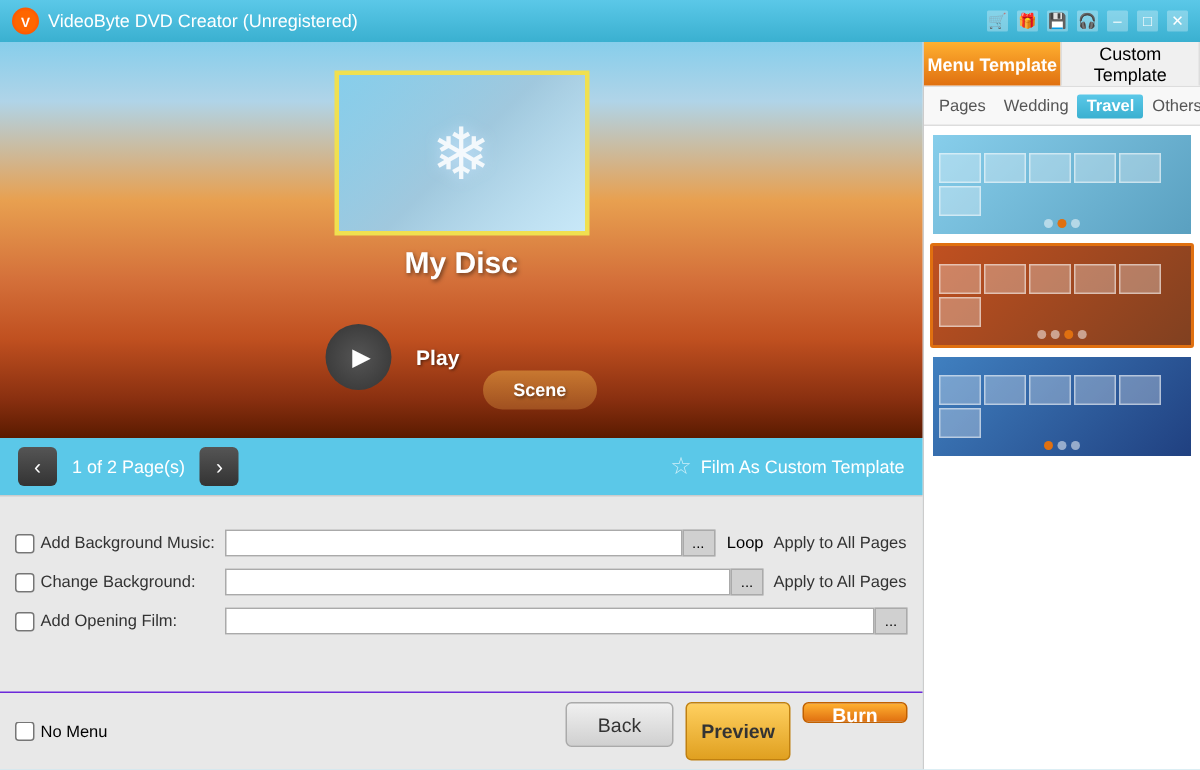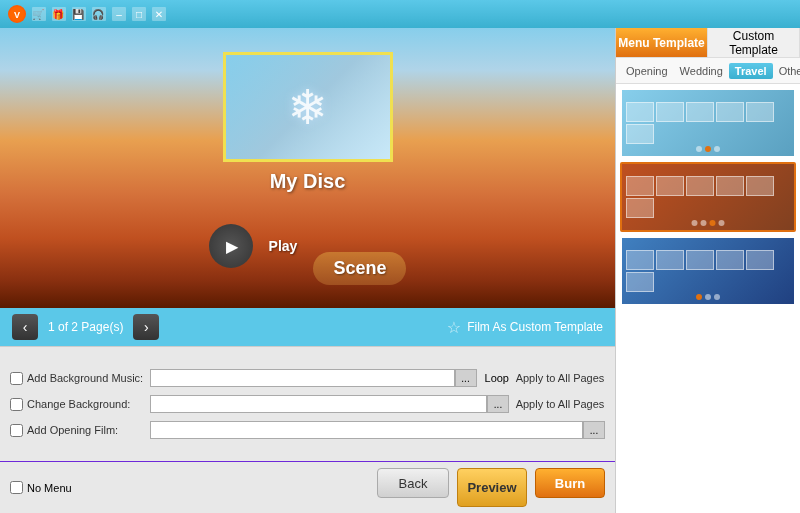--- a/index.html
+++ b/index.html
@@ -113,21 +113,21 @@
       font-size: 14px;
       font-weight: bold;
       text-shadow: 1px 1px 2px rgba(0,0,0,0.5);
       cursor: pointer;
     }
     .scene-btn {
       background: linear-gradient(to bottom, #c87830, #a05020);
       border-radius: 20px;
       padding: 6px 20px;
       color: white;
-      font-size: 18px;
+      font-size: 12px;
       font-weight: bold;
       cursor: pointer;
       border: none;
       text-shadow: 1px 1px 2px rgba(0,0,0,0.4);
       margin-top: 44px;
     }
 
     
     #nav-bar {
       background: #5bc8e8;
@@ -167,21 +167,21 @@
       background: #e8e8e8;
       padding: 20px 10px;
       border-top: 1px solid #ccc;
     }
     .control-row {
       display: flex;
       align-items: center;
       margin-bottom: 4px;
       height: 22px;
     }
-    .control-row:last-child { margin-bottom: 0; }
+    .control-row:last-child { margin-bottom: 16px; }
     .control-checkbox {
       display: flex;
       align-items: center;
       width: 140px;
     }
     .control-checkbox input[type="checkbox"] { margin-right: 4px; }
     .control-checkbox label { font-size: 11px; color: #333; }
     .control-input {
       flex: 1;
       height: 18px;
@@ -240,21 +240,21 @@
       width: 70px; height: 39px;
       background: linear-gradient(to bottom, #ffd060, #e0a020);
       border: 1px solid #c08010;
       border-radius: 4px;
       font-size: 13px;
       cursor: pointer;
       color: #333;
       font-weight: bold;
     }
     .btn-burn {
-      width: 70px; height: 30px;
+      width: 70px; height: 14px;
       background: linear-gradient(to bottom, #ffb030, #e07010);
       border: 1px solid #c06000;
       border-radius: 4px;
       font-size: 13px;
       cursor: pointer;
       color: white;
       font-weight: bold;
     }
 
     
@@ -376,20 +376,21 @@
 </head>
 <body>
 
 <div id="titlebar">
   <div class="app-icon">
     <svg width="14" height="14" viewBox="0 0 14 14">
       <circle cx="7" cy="7" r="7" fill="#ff6600"></circle>
       <text x="7" y="11" text-anchor="middle" fill="white" font-size="9" font-weight="bold">V</text>
     </svg>
   </div>
+  <span class="title">VideoByte DVD Creator (Unregistered)</span>
   <div class="win-controls">
     <span>🛒</span>
     <span>🎁</span>
     <span>💾</span>
     <span>🎧</span>
     <span>–</span>
     <span>□</span>
     <span>✕</span>
   </div>
 </div>
@@ -470,21 +471,21 @@
   </div>
 
   <div id="template-panel">
 
     <div id="template-tabs">
       <button class="template-tab active">Menu Template</button>
       <button class="template-tab">Custom Template</button>
     </div>
 
     <div id="category-tabs">
-      <button class="cat-tab">Opening</button>
+      <button class="cat-tab">Pages</button>
       <button class="cat-tab">Wedding</button>
       <button class="cat-tab active">Travel</button>
       <button class="cat-tab">Others</button>
 
     </div>
 
     <div id="template-list">
 
       <div class="template-item">
         <div class="t-preview t1">

